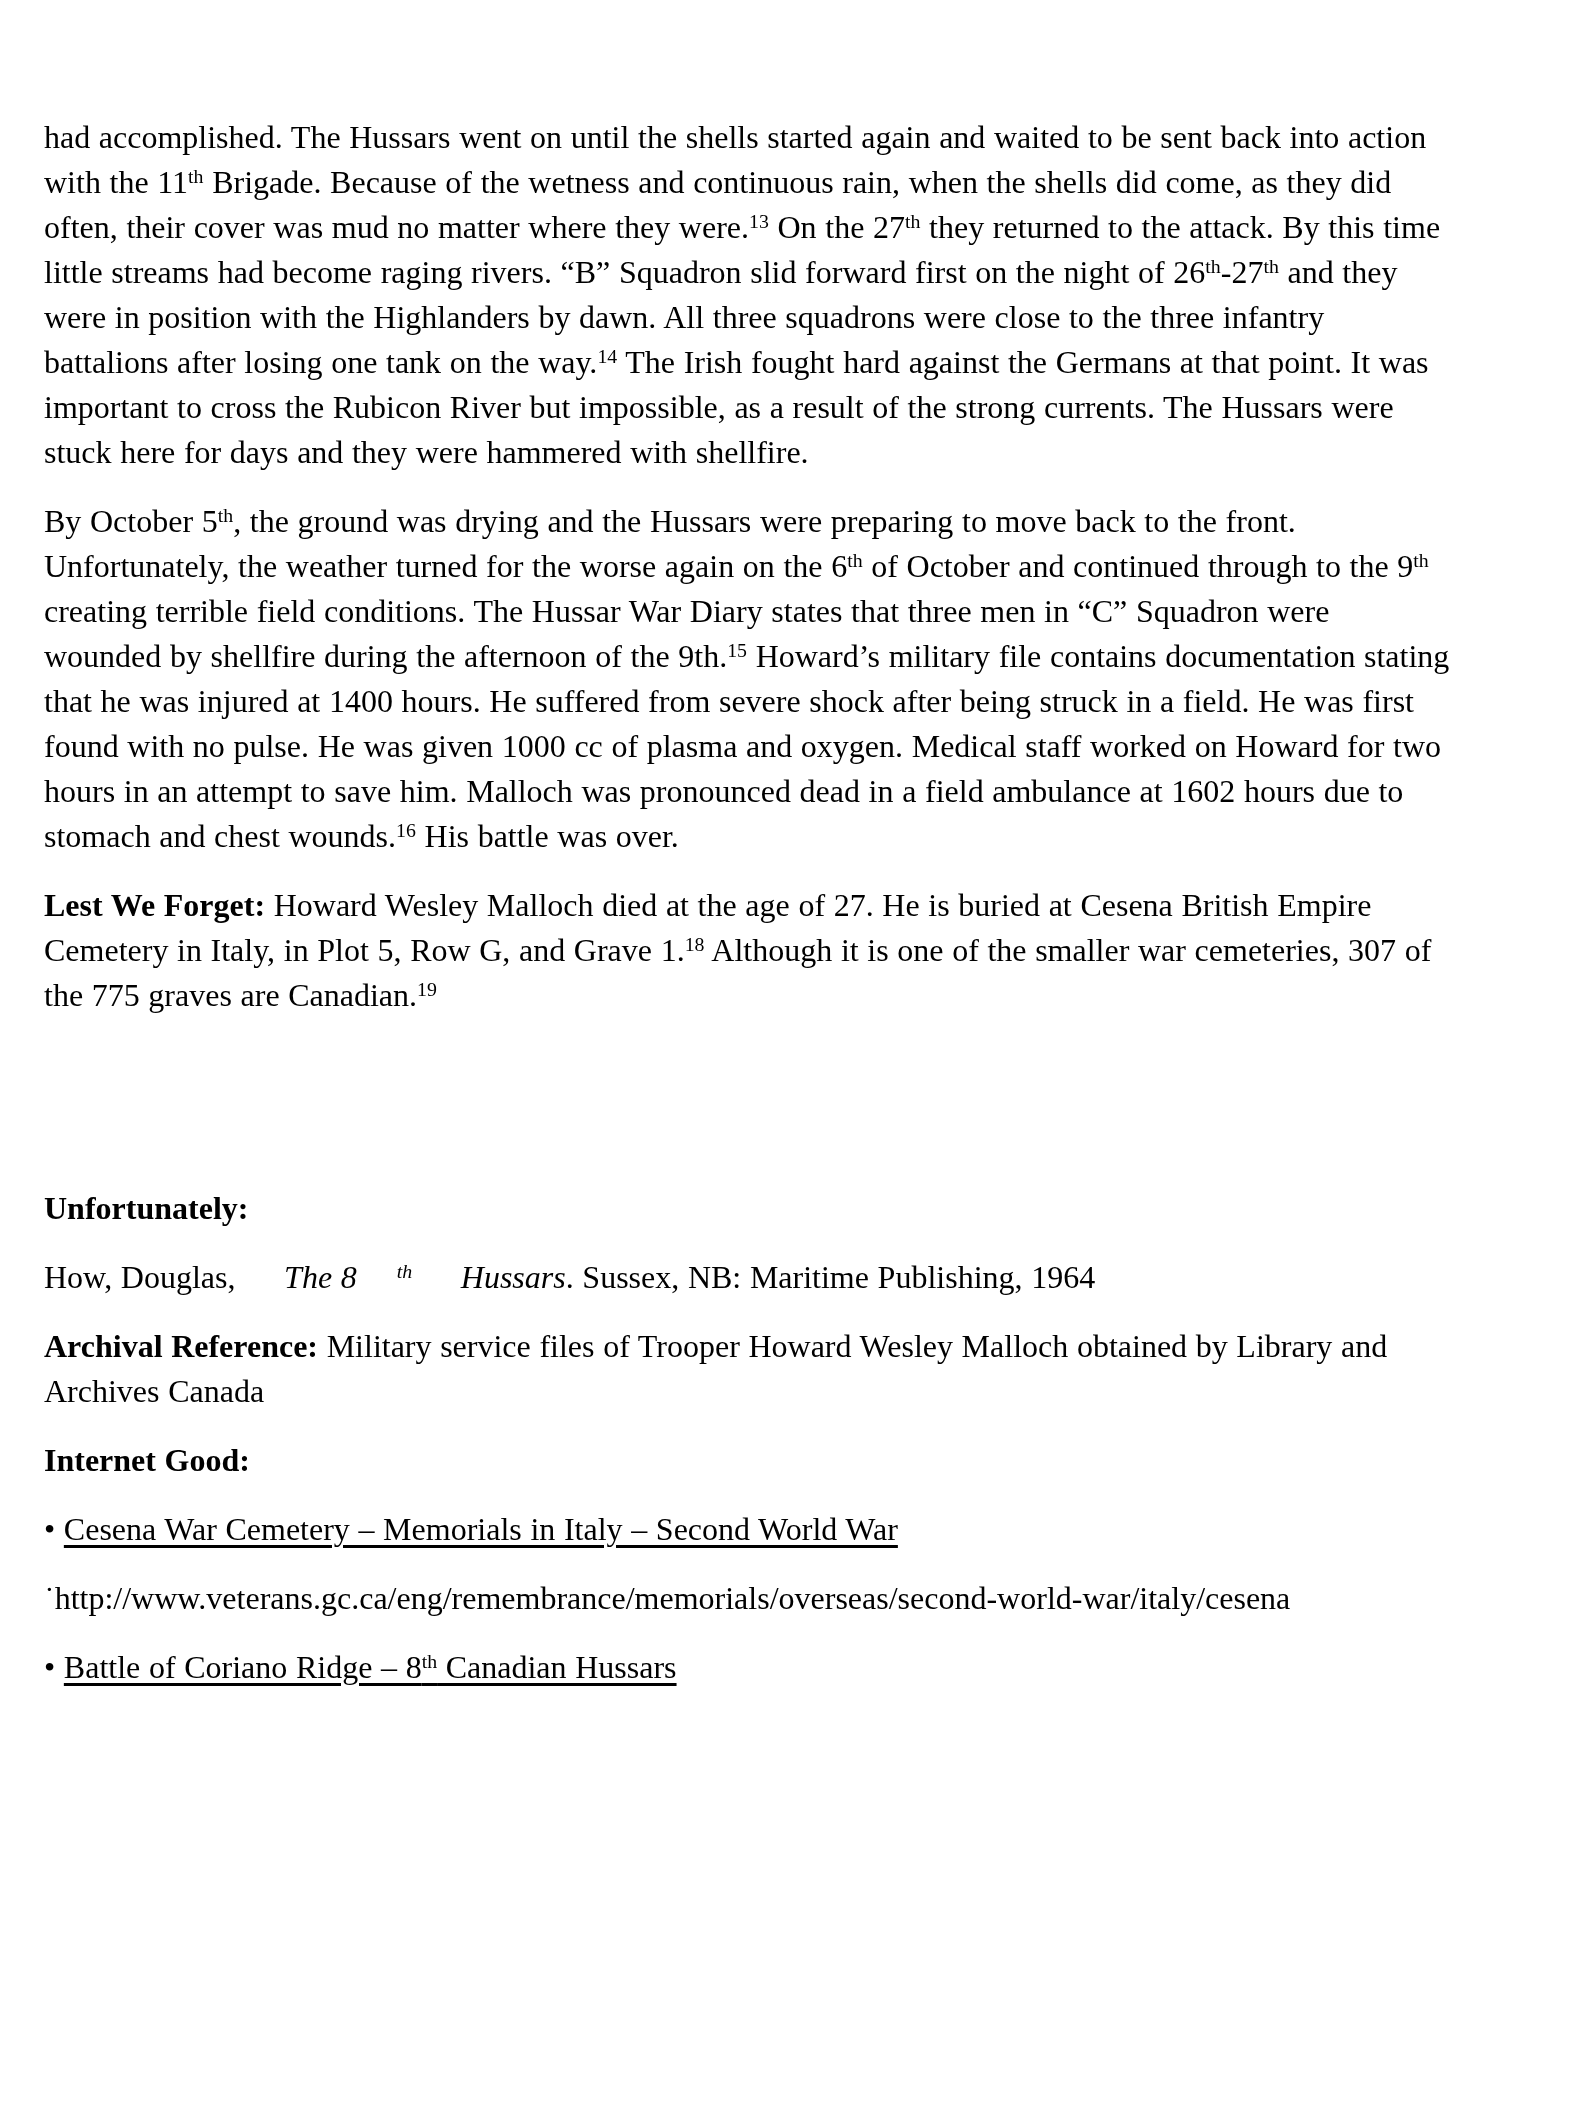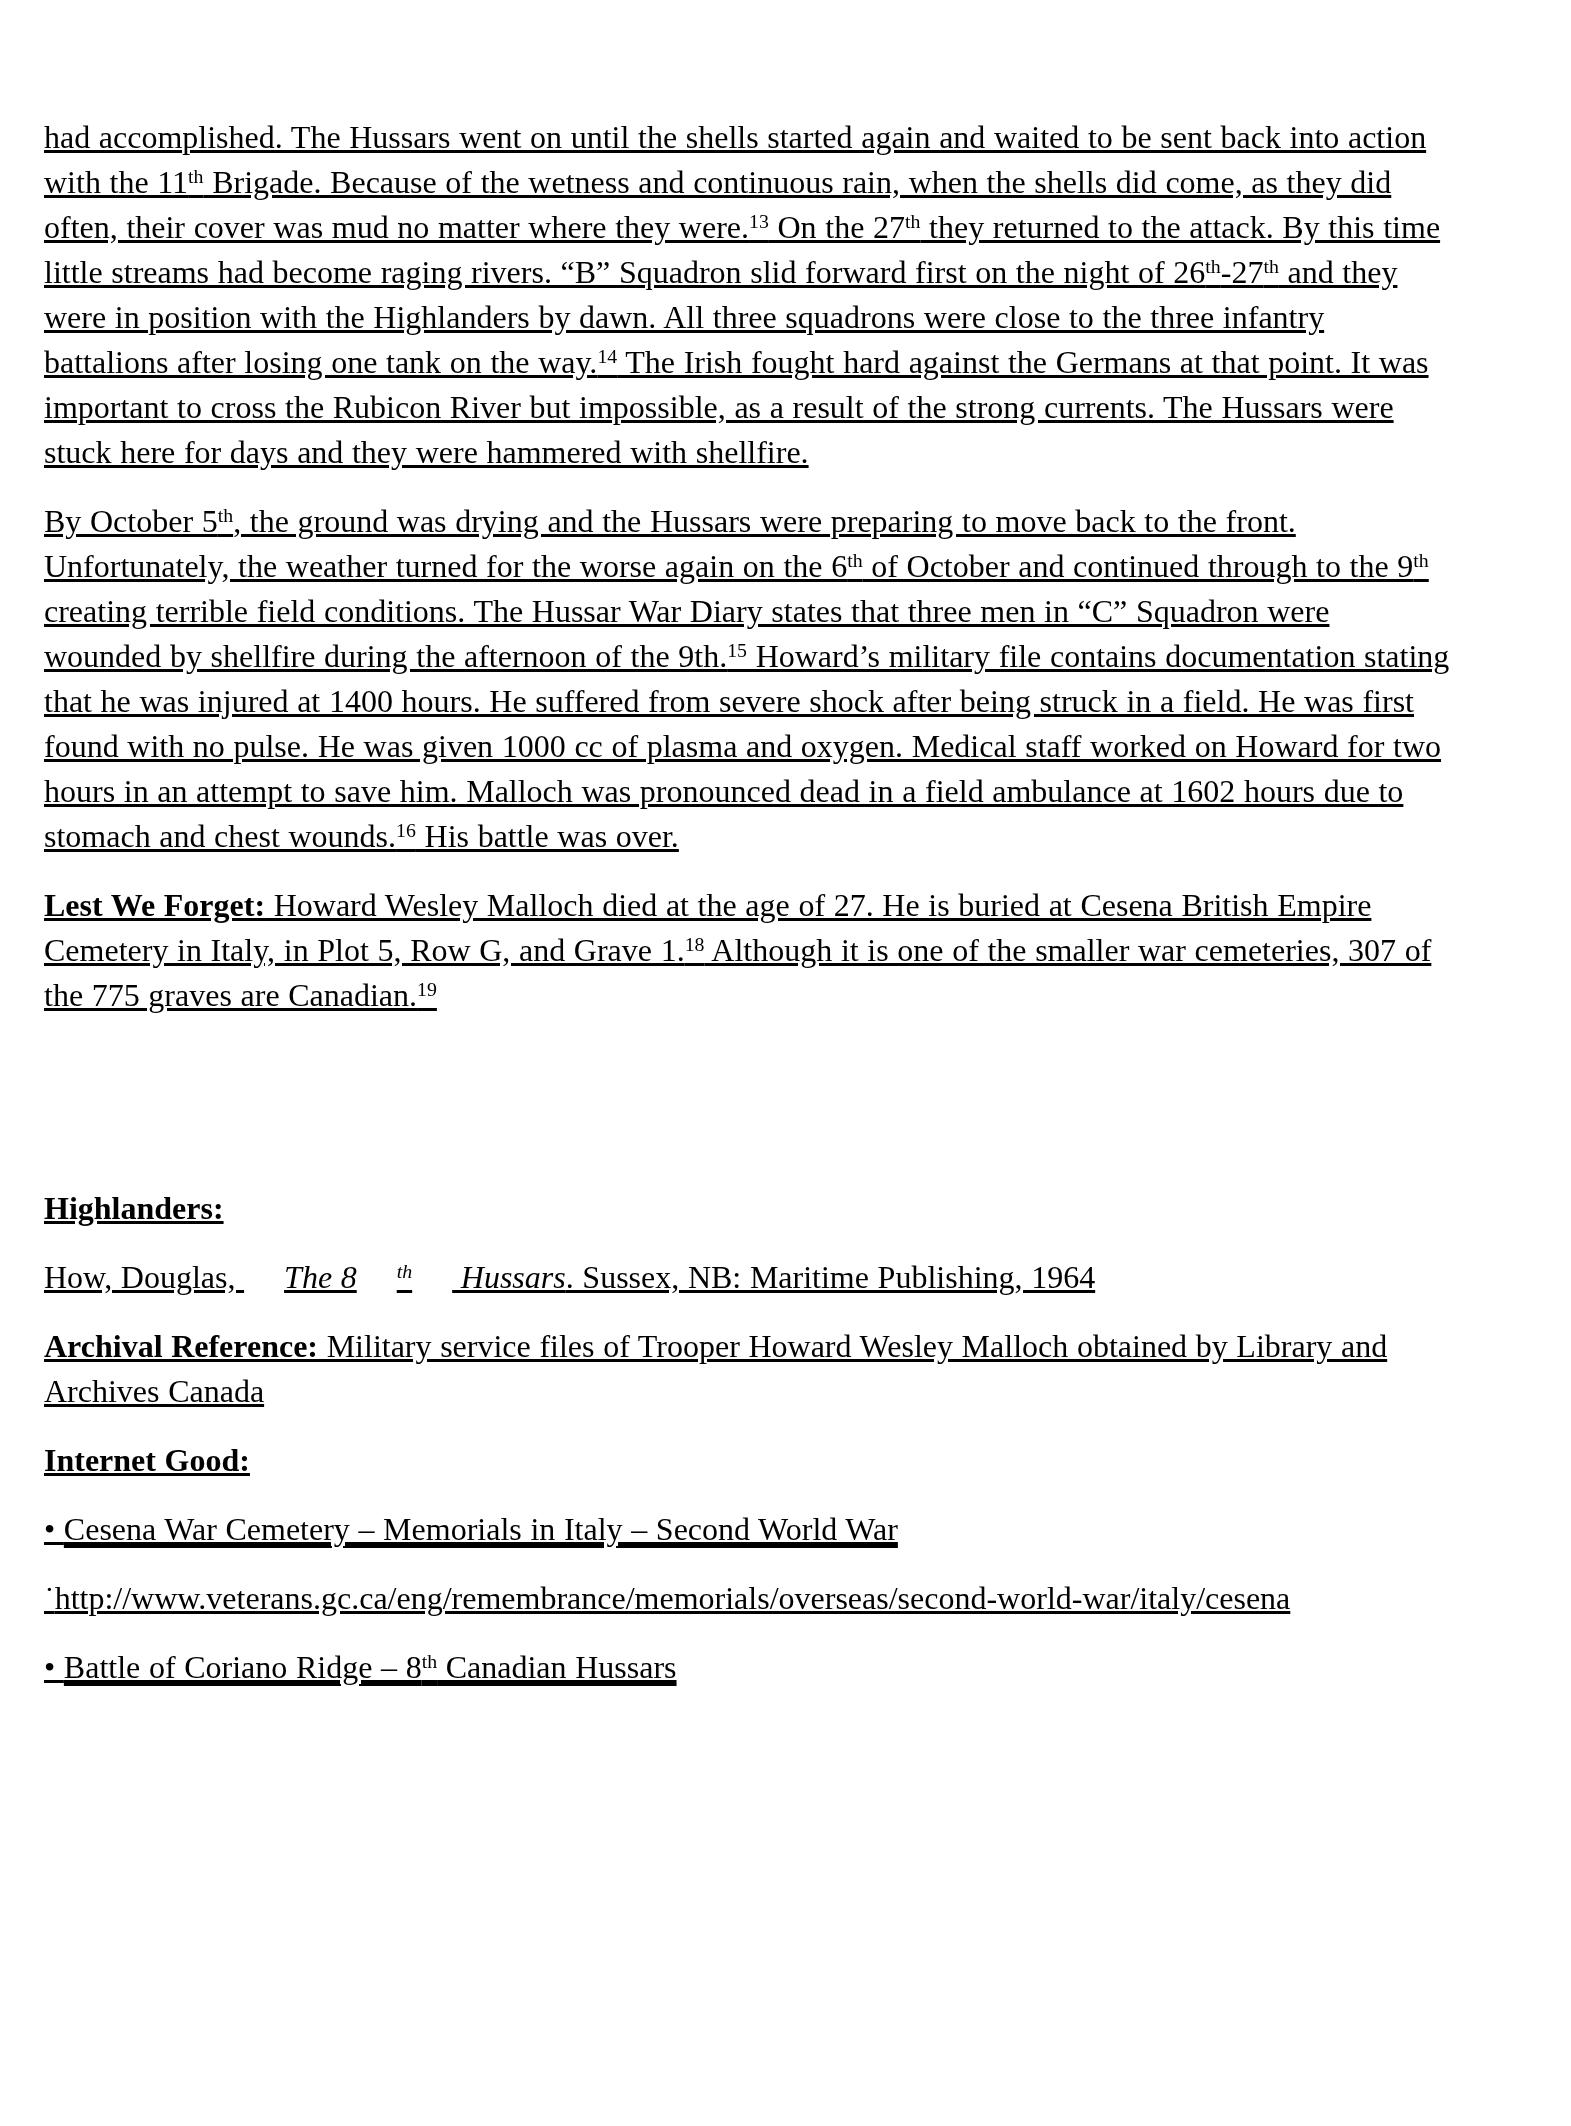--- a/index.html
+++ b/index.html
@@ -12,21 +12,20 @@
     height: 2126px;
     overflow: hidden;
     font-family: "Liberation Serif", serif;
     color: #000000;
   }
   .page {
     box-sizing: border-box;
     width: 1555px;
     height: 2126px;
     padding: 115px 105px 40px 44px;
-    text-decoration: underline;
   }
   p.para {
     margin: 0 0 24px 0;
     font-size: 32px;
     line-height: 45px;
     text-align: left;
     word-spacing: 0.02em;
   }
   sup {
     font-size: 0.62em;
@@ -51,20 +50,20 @@
 </head>
 <body style="background: rgb(255, 255, 255); color: rgb(0, 0, 0);">
 
 <div class="page">
   <p class="para"><span>had accomplished. The Hussars went on until the shells started again and waited to be sent back into action with the 11</span><sup>th</sup><span> Brigade. Because of the wetness and continuous rain, when the shells did come, as they did often, their cover was mud no matter where they were.</span><sup>13</sup><span> On the 27</span><sup>th</sup><span> they returned to the attack. By this time little streams had become raging rivers. “B” Squadron slid forward first on the night of 26</span><sup>th</sup><span>-27</span><sup>th</sup><span> and they were in position with the Highlanders by dawn. All three squadrons were close to the three infantry battalions after losing one tank on the way.</span><sup>14</sup><span> The Irish fought hard against the Germans at that point. It was important to cross the Rubicon River but impossible, as a result of the strong currents. The Hussars were stuck here for days and they were hammered with shellfire.</span></p>
   <p class="para"><span>By October 5</span><sup>th</sup><span>, the ground was drying and the Hussars were preparing to move back to the front. Unfortunately, the weather turned for the worse again on the 6</span><sup>th</sup><span> of October and continued through to the 9</span><sup>th</sup><span> creating terrible field conditions. The Hussar War Diary states that three men in “C” Squadron were wounded by shellfire during the afternoon of the 9th.</span><sup>15</sup><span> Howard’s military file contains documentation stating that he was injured at 1400 hours. He suffered from severe shock after being struck in a field. He was first found with no pulse. He was given 1000 cc of plasma and oxygen. Medical staff worked on Howard for two hours in an attempt to save him. Malloch was pronounced dead in a field ambulance at 1602 hours due to stomach and chest wounds.</span><sup>16</sup><span> His battle was over.</span></p>
   <p class="para"><span class="b">Lest We Forget:</span><span> Howard Wesley Malloch died at the age of 27. He is buried at Cesena British Empire Cemetery in Italy, in Plot 5, Row G, and Grave 1.</span><sup>18</sup><span> Although it is one of the smaller war cemeteries, 307 of the 775 graves are Canadian.</span><sup>19</sup></p>
 
   <div class="big-gap"></div>
 
-  <p class="para"><span class="b">Highlanders:</span></p>
+  <p class="para"><span class="b">Unfortunately:</span></p>
   <p class="para"><span>How, Douglas, </span><span class="i">The 8</span><sup class="i">th</sup><span class="i"> Hussars</span><span>. Sussex, NB: Maritime Publishing, 1964</span></p>
   <p class="para"><span class="b">Archival Reference:</span><span> Military service files of Trooper Howard Wesley Malloch obtained by Library and Archives Canada</span></p>
   <p class="para"><span class="b">Internet Good:</span></p>
   <p class="para"><span>• </span><span class="u"><span>Cesena War Cemetery – Memorials in Italy – Second World War</span></span></p>
   <p class="para"><span>˙</span><span>http://www.veterans.gc.ca/eng/remembrance/memorials/overseas/second-world-war/italy/cesena</span></p>
   <p class="para"><span>• </span><span class="u"><span>Battle of Coriano Ridge – 8</span><sup>th</sup><span> Canadian Hussars</span></span></p>
 </div>
 
 </body></html>

